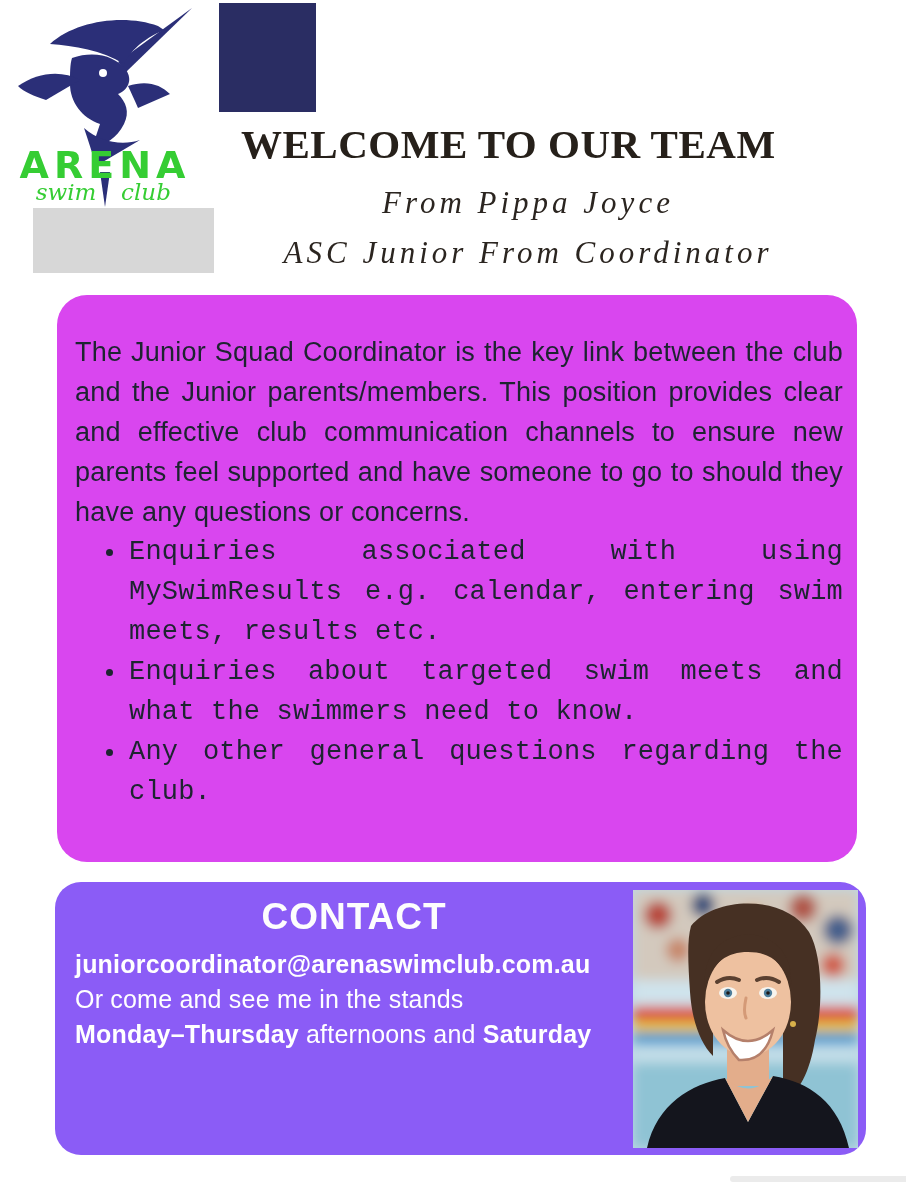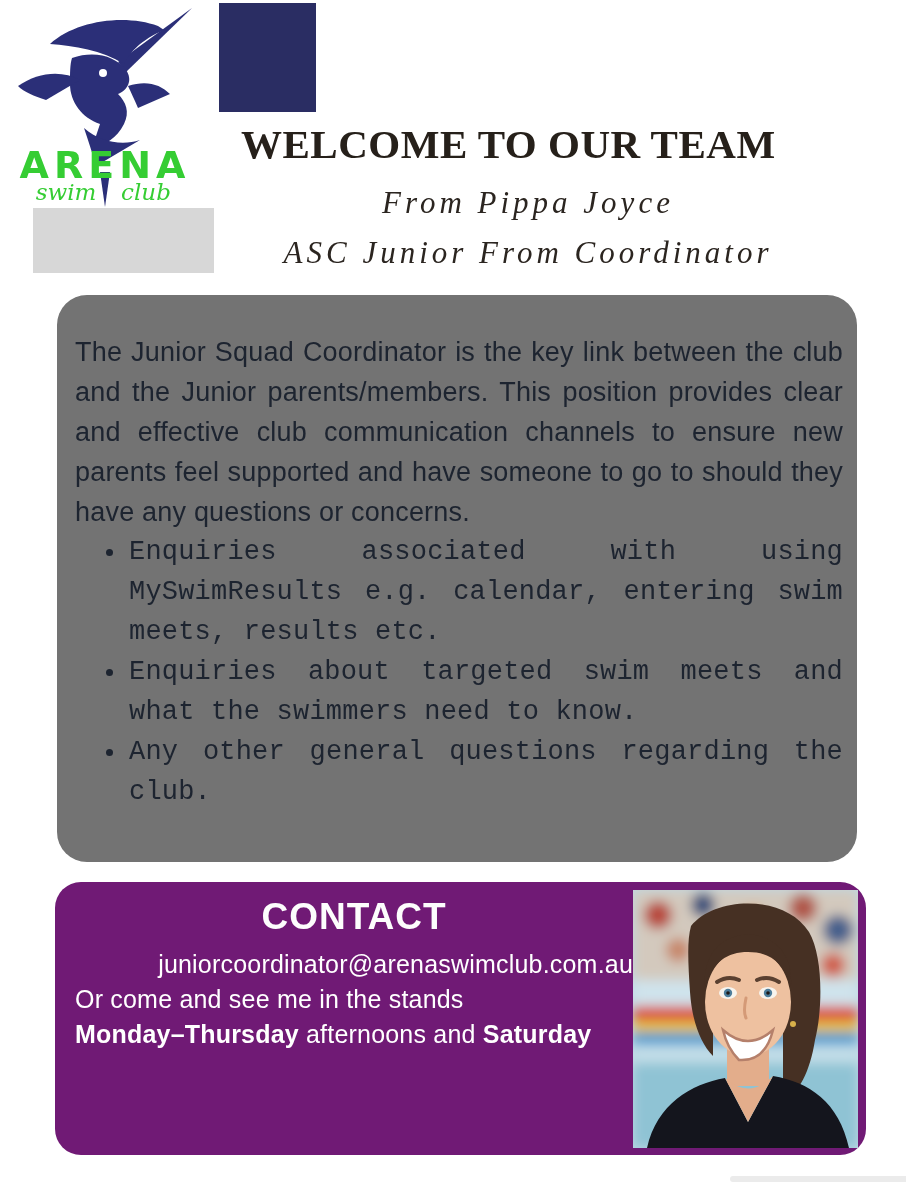--- a/index.html
+++ b/index.html
@@ -16,43 +16,43 @@
     font-family:"Liberation Serif",serif;font-weight:700;font-size:41px;
     color:#26201a;letter-spacing:.5px;white-space:nowrap;
   }
   .byline{
     position:absolute;left:223px;top:178px;width:610px;text-align:center;
     font-family:"Liberation Serif",serif;font-style:italic;font-size:31px;
     color:#2b2520;letter-spacing:4px;line-height:50px;
   }
   .intro-card{
     position:absolute;left:57px;top:295px;width:800px;height:567px;
-    background:#737373;border-radius:30px;box-sizing:border-box;
+    background:#d946ef;border-radius:30px;box-sizing:border-box;
     padding:37px 14px 0 18px;
   }
   .intro-card p, .intro-card li{
     margin:0;font-size:27px;line-height:40px;color:#1d2430;
     letter-spacing:.2px;
   }
   .intro-paragraph{text-align:justify;}
   .assist-heading{margin-top:38px !important;}
   .assist-list{margin:0;padding-left:52px;font-family:Liberation Mono, monospace;}
   .assist-list li{padding-left:2px;text-align:justify;}
   .contact-card{
     position:absolute;left:55px;top:882px;width:811px;height:273px;
-    background:#701a75;border-radius:26px;
+    background:#8b5cf6;border-radius:26px;
   }
   .contact-text{position:absolute;left:20px;top:14px;width:558px;color:#ffffff;}
   .contact-heading{
     margin:0 0 9px 0;text-align:center;font-size:37px;font-weight:700;
     letter-spacing:1px;color:#fdfdfd;
   }
   .contact-line{margin:0;font-size:25px;line-height:34.8px;letter-spacing:.2px;}
   .contact-line strong{font-weight:700;}
-  .email-line{font-weight:400;text-align:right;}
+  .email-line{font-weight:700;}
   .photo-svg{position:absolute;top:8px;right:8px;width:225px;height:258px;}
   .bottom-bar{
     position:absolute;left:730px;top:1176px;width:176px;height:6px;
     background:#ebebeb;border-radius:4px 0 0 4px;
   }
 </style>
 </head>
 <body>
 
 <svg class="logo-svg" viewBox="0 0 198 208" xmlns="http://www.w3.org/2000/svg">

